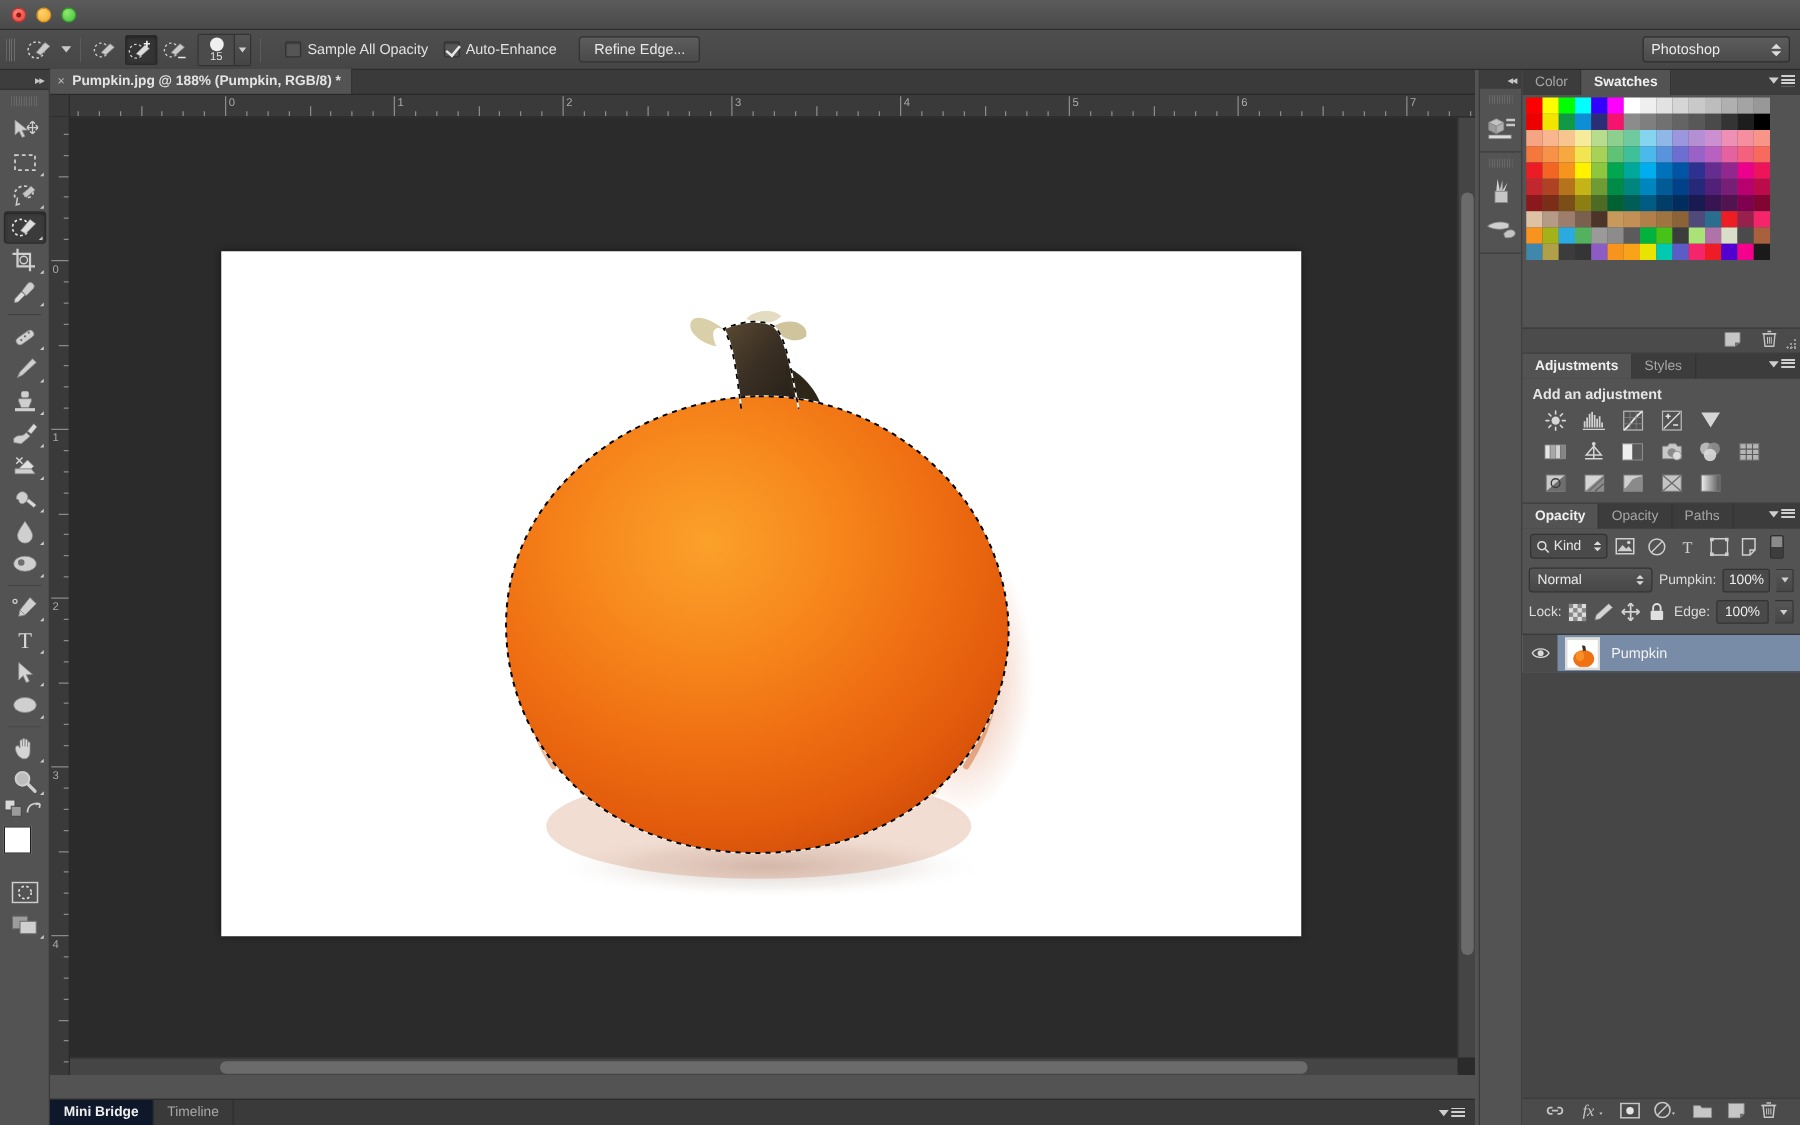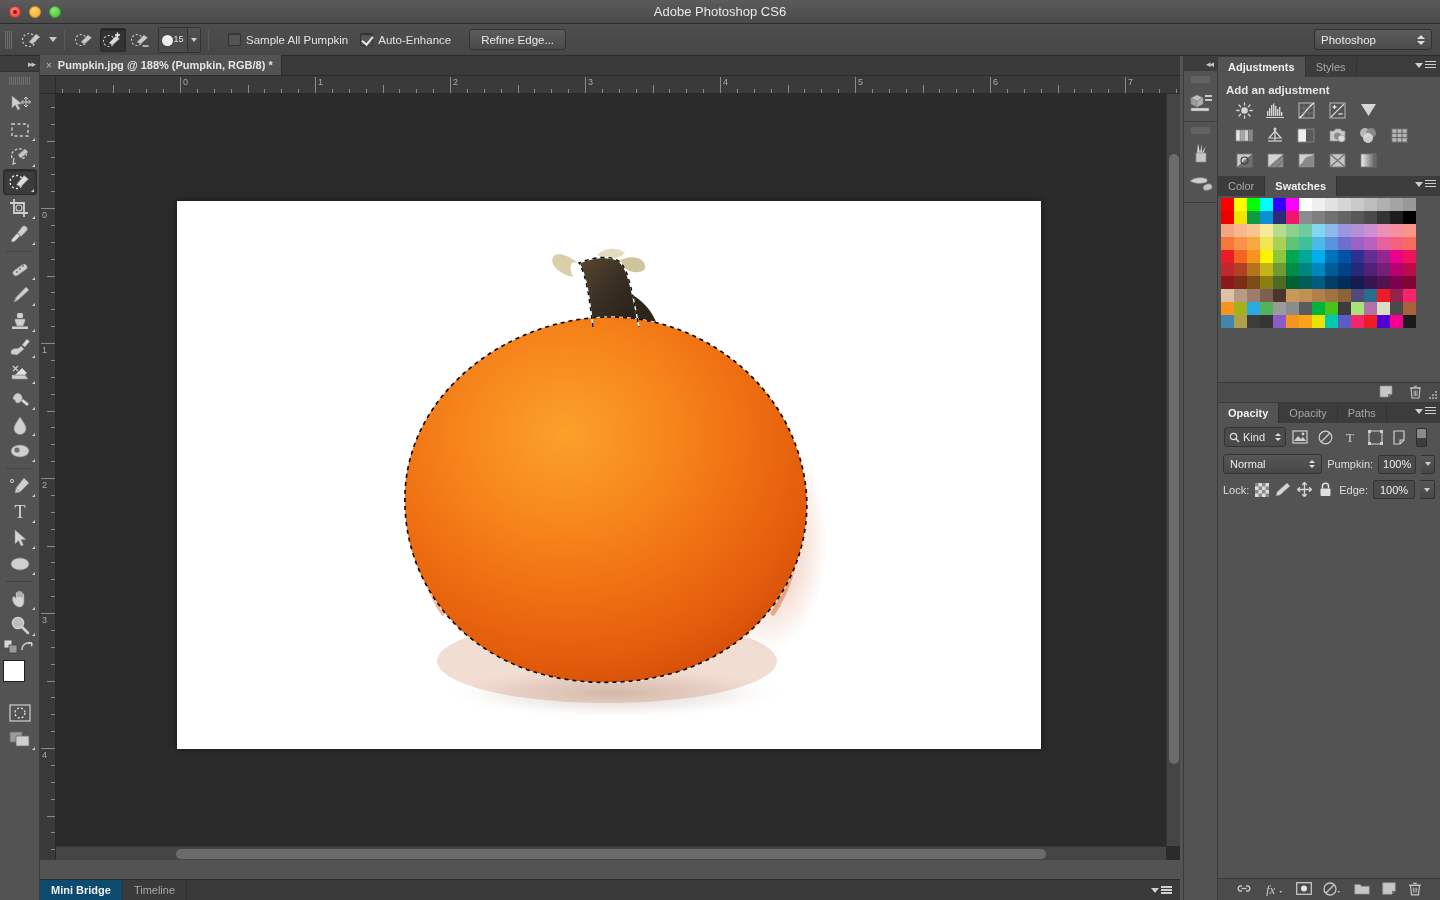--- a/index.html
+++ b/index.html
@@ -59,21 +59,21 @@
   .mode-btn {
     width: 26px; height: 24px; display: flex; align-items: center; justify-content: center;
     border-radius: 2px;
   }
   .mode-btn.active { background: #343434; border: 1px solid #2a2a2a; box-shadow: inset 0 1px 2px #1f1f1f; }
   .brush-well {
     display: flex; align-items: stretch; height: 26px; margin-left: 4px;
     border: 1px solid #333; background: #474747; border-radius: 2px;
   }
   .brush-preview {
-    width: 28px; display: flex; align-items: center; justify-content: center;
+    width: 28px; display: flex; flex-direction: column; align-items: center; justify-content: center;
     background: #4b4b4b;
   }
   .brush-dot { width: 11px; height: 11px; border-radius: 50%; background: #efefef; margin-top: 1px; }
   .brush-size { font-size: 9px; color: #e0e0e0; line-height: 9px; }
   .brush-arrow {
     width: 13px; border-left: 1px solid #333; background: linear-gradient(#535353,#454545);
     display: flex; align-items: center; justify-content: center;
   }
   .tri-down { width: 0; height: 0; border-left: 3px solid transparent; border-right: 3px solid transparent; border-top: 4px solid #cfcfcf; }
   .checkitem { display: flex; align-items: center; gap: 5px; margin-left: 12px; }
@@ -191,21 +191,21 @@
   .sb-clock { width: 26px; display: flex; align-items: center; justify-content: center; border-right: 1px solid #555;}
   .sb-doc { padding-left: 62px; }
   .sb-arrow { margin-left: 58px; width:0;height:0;border-top:5px solid transparent;border-bottom:5px solid transparent;border-left:6px solid #d0d0d0; }
 
   
   .bottom-dock {
     position: absolute; left: 40px; top: 879px; width: 1140px; height: 21px;
     background: #3a3a3a; border-top: 1px solid #2a2a2a; display: flex; align-items: center;
   }
   .bd-tab { height: 21px; padding: 0 11px; display: flex; align-items: center; font-size: 11px; color: #a8a8a8; border-right:1px solid #2f2f2f;}
-  .bd-tab.active { background: #0c4a6e; color: #efefef; font-weight: bold; }
+  .bd-tab.active { background: #0f172a; color: #efefef; font-weight: bold; }
   .bd-menu { margin-left: auto; margin-right: 8px; display:flex; align-items:center; gap:2px;}
 
   
   .icon-rail {
     position: absolute; left: 1183px; top: 56px; width: 35px; height: 844px;
     background: #535353; border-left: 1px solid #3a3a3a; border-right: 1px solid #3a3a3a;
   }
   .rail-head { height: 15px; background: #3d3d3d; display:flex;align-items:center;justify-content:flex-end;padding-right:4px;}
   .rail-group { border-bottom: 1px solid #3d3d3d; padding-bottom: 4px; }
   .rail-grip { height: 10px; background: repeating-linear-gradient(to right,#707070 0 1px, transparent 1px 2px); background-size:2px 7px; background-repeat:repeat-x; background-position:center; margin: 3px 7px;}
@@ -289,21 +289,20 @@
 <body>
 
 <div id="app">
 
   <div class="titlebar">
     <div class="traffic">
       <div class="tl red"></div>
       <div class="tl yellow"></div>
       <div class="tl green"></div>
     </div>
-    <div class="title-text">Adobe Photoshop CS6</div>
   </div>
 
   <div class="optionsbar">
     <div class="grip"></div>
 
     <div class="opt-tool">
       <svg width="24" height="20" viewBox="0 0 24 20">
         <circle cx="8" cy="10" r="6.5" fill="none" stroke="#cfcfcf" stroke-width="1.2" stroke-dasharray="2 2"></circle>
         <path d="M8 12 L15 4 L19 7 L11.5 14 Z" fill="#c9c9c9" stroke="#8d8d8d" stroke-width="0.6"></path>
       </svg>
@@ -342,21 +341,21 @@
       </div>
       <div class="brush-arrow">
         <div class="tri-down"></div>
       </div>
     </div>
 
     <div class="vsep"></div>
 
     <div class="checkitem">
       <div class="chkbox"></div>
-      <span>Sample All Pumpkin</span>
+      <span>Sample All Opacity</span>
     </div>
 
     <div class="checkitem">
       <div class="chkbox checked"></div>
       <span>Auto-Enhance</span>
     </div>
 
     <div class="btn-refine">Refine Edge...</div>
 
     <div class="ws-select">
@@ -835,168 +834,20 @@
       <div class="rail-btn">
         <svg width="26" height="22" viewBox="0 0 26 22">
           <path d="M2 9 C7 5 14 5 19 7 L19 10 C14 12 7 12 2 9 Z" fill="#cfcfcf" stroke="#8a8a8a" stroke-width=".6"></path>
           <path d="M15 15 C18 11 23 11 24 14 C25 17 20 19 16 18 Z" fill="#c4c4c4" stroke="#8a8a8a" stroke-width=".6"></path>
         </svg>
       </div>
     </div>
   </div>
 
   <div class="panels">
-
-    <div style="position:relative;height:120px;border-top:1px solid #3a3a3a;">
-      <div class="panel-tabs">
-        <div class="ptab active">Adjustments</div>
-        <div class="ptab">Styles</div>
-        <div class="pmenu">
-          <span class="tri"></span>
-            <span class="lines"></span>
-        </div>
-      </div>
-      <div class="adj-title">Add an adjustment</div>
-
-      <div class="adj-row">
-        <span class="adj-ico">
-          <svg width="17" height="17" viewBox="0 0 17 17">
-            <circle cx="8.5" cy="8.5" r="3.3" fill="#d6d6d6"></circle>
-            <g stroke="#d6d6d6" stroke-width="1.3" stroke-linecap="round">
-              <path d="M8.5 .8 v2.3 M8.5 13.9 v2.3 M.8 8.5 h2.3 M13.9 8.5 h2.3"></path>
-              <path d="M3 3 l1.7 1.7 M12.3 12.3 l1.7 1.7 M14 3 l-1.7 1.7 M4.7 12.3 L3 14"></path>
-            </g>
-          </svg>
-        </span>
-        <span class="adj-ico">
-          <svg width="19" height="17" viewBox="0 0 19 17">
-            <g fill="#d2d2d2">
-              <rect x="1" y="9" width="1.4" height="5"></rect>
-                <rect x="3" y="6" width="1.4" height="8"></rect>
-              <rect x="5" y="3" width="1.4" height="11"></rect>
-                <rect x="7" y="1.5" width="1.4" height="12.5"></rect>
-              <rect x="9" y="4" width="1.4" height="10"></rect>
-                <rect x="11" y="7" width="1.4" height="7"></rect>
-              <rect x="13" y="5" width="1.4" height="9"></rect>
-                <rect x="15" y="10" width="1.4" height="4"></rect>
-            </g>
-            <path d="M0 15.5 h18" stroke="#d2d2d2" stroke-width="1"></path>
-          </svg>
-        </span>
-        <span class="adj-ico">
-          <svg width="17" height="17" viewBox="0 0 17 17">
-            <rect x="1" y="1" width="15" height="15" fill="none" stroke="#b8b8b8" stroke-width="1"></rect>
-            <path d="M1 16 L16 1" stroke="#9a9a9a" stroke-width="1"></path>
-            <path d="M1 16 C6 14 8 6 16 1" fill="none" stroke="#e8e8e8" stroke-width="1.3"></path>
-            <path d="M6 1 v15 M11 1 v15 M1 6 h15 M1 11 h15" stroke="#8d8d8d" stroke-width=".5"></path>
-          </svg>
-        </span>
-        <span class="adj-ico">
-          <svg width="17" height="17" viewBox="0 0 17 17">
-            <rect x="1" y="1" width="15" height="15" fill="none" stroke="#b8b8b8" stroke-width="1"></rect>
-            <path d="M3.5 5 h4 M5.5 3 v4" stroke="#e6e6e6" stroke-width="1.3"></path>
-            <path d="M9.5 12 h4" stroke="#e6e6e6" stroke-width="1.3"></path>
-            <path d="M2 15 L15 2" stroke="#dadada" stroke-width="1.1"></path>
-          </svg>
-        </span>
-        <span class="adj-ico">
-          <svg width="17" height="16" viewBox="0 0 17 16">
-            <path d="M1 2 h15 L8.5 14 Z" fill="#d6d6d6"></path>
-          </svg>
-        </span>
-      </div>
-
-      <div class="adj-row">
-        <span class="adj-ico">
-          <svg width="19" height="15" viewBox="0 0 19 15">
-            <rect x="1" y="2" width="3.8" height="11" fill="#e6e6e6"></rect>
-            <rect x="5.2" y="2" width="3.8" height="11" fill="#a8a8a8"></rect>
-            <rect x="9.4" y="2" width="3.8" height="11" fill="#d2d2d2"></rect>
-            <rect x="13.6" y="2" width="3.8" height="11" fill="#858585"></rect>
-            <rect x="1" y="2" width="16.4" height="11" fill="none" stroke="#8d8d8d" stroke-width=".7"></rect>
-          </svg>
-        </span>
-        <span class="adj-ico">
-          <svg width="18" height="16" viewBox="0 0 18 16">
-            <path d="M9 1 v13" stroke="#d6d6d6" stroke-width="1.2"></path>
-            <path d="M2 14 h14" stroke="#d6d6d6" stroke-width="1.2"></path>
-            <path d="M9 4 L3 11 h12 Z" fill="none" stroke="#d6d6d6" stroke-width="1.2"></path>
-            <circle cx="9" cy="2" r="1.5" fill="#d6d6d6"></circle>
-          </svg>
-        </span>
-        <span class="adj-ico">
-          <svg width="18" height="15" viewBox="0 0 18 15">
-            <rect x="1" y="1" width="8" height="13" fill="#efefef"></rect>
-            <rect x="9" y="1" width="8" height="13" fill="#5a5a5a"></rect>
-            <rect x="1" y="1" width="16" height="13" fill="none" stroke="#8d8d8d" stroke-width=".8"></rect>
-          </svg>
-        </span>
-        <span class="adj-ico">
-          <svg width="19" height="16" viewBox="0 0 19 16">
-            <path d="M2 4 h4 l1.5-2 h5 L14 4 h3 v10 H2 Z" fill="#c9c9c9" stroke="#8d8d8d" stroke-width=".7"></path>
-            <circle cx="9.5" cy="9" r="3.5" fill="#8c8c8c"></circle>
-            <circle cx="13.5" cy="11.5" r="3.5" fill="#dcdcdc" stroke="#8d8d8d" stroke-width=".7"></circle>
-          </svg>
-        </span>
-        <span class="adj-ico">
-          <svg width="18" height="16" viewBox="0 0 18 16">
-            <circle cx="6" cy="6" r="5" fill="#c2c2c2" opacity=".9"></circle>
-            <circle cx="12" cy="6" r="5" fill="#8e8e8e" opacity=".9"></circle>
-            <circle cx="9" cy="11" r="5" fill="#dadada" opacity=".9"></circle>
-          </svg>
-        </span>
-        <span class="adj-ico">
-          <svg width="17" height="15" viewBox="0 0 17 15">
-            <rect x="1" y="1" width="15" height="13" fill="#b5b5b5" stroke="#7d7d7d" stroke-width=".8"></rect>
-            <path d="M6 1 v13 M11 1 v13 M1 5.3 h15 M1 9.6 h15" stroke="#5a5a5a" stroke-width=".9"></path>
-          </svg>
-        </span>
-      </div>
-
-      <div class="adj-row">
-        <span class="adj-ico">
-          <svg width="17" height="15" viewBox="0 0 17 15">
-            <rect x="1" y="1" width="15" height="13" fill="#c9c9c9" stroke="#7d7d7d" stroke-width=".8"></rect>
-            <path d="M1 14 L16 1 L16 14 Z" fill="#6e6e6e"></path>
-            <circle cx="8.5" cy="7.5" r="3.5" fill="none" stroke="#3a3a3a" stroke-width="1.1"></circle>
-          </svg>
-        </span>
-        <span class="adj-ico">
-          <svg width="17" height="15" viewBox="0 0 17 15">
-            <rect x="1" y="1" width="15" height="13" fill="#d4d4d4" stroke="#7d7d7d" stroke-width=".8"></rect>
-            <path d="M1 14 L16 1 L16 14 Z" fill="#8c8c8c"></path>
-            <path d="M4 14 L16 3" stroke="#6a6a6a" stroke-width="1"></path>
-            <path d="M9 14 L16 8" stroke="#5c5c5c" stroke-width="1"></path>
-          </svg>
-        </span>
-        <span class="adj-ico">
-          <svg width="17" height="15" viewBox="0 0 17 15">
-            <rect x="1" y="1" width="15" height="13" fill="#cfcfcf" stroke="#7d7d7d" stroke-width=".8"></rect>
-            <path d="M1 12 C5 11 6 5 9 4 C12 3 14 2 16 2 L16 14 L1 14 Z" fill="#8a8a8a"></path>
-          </svg>
-        </span>
-        <span class="adj-ico">
-          <svg width="17" height="15" viewBox="0 0 17 15">
-            <rect x="1" y="1" width="15" height="13" fill="#c4c4c4" stroke="#7d7d7d" stroke-width=".8"></rect>
-            <path d="M1 1 L16 14 M16 1 L1 14" stroke="#6e6e6e" stroke-width="1.1"></path>
-          </svg>
-        </span>
-        <span class="adj-ico">
-          <svg width="17" height="15" viewBox="0 0 17 15">
-            <defs>
-                <linearGradient id="gmG" x1="0" x2="1">
-                  <stop offset="0%" stop-color="#efefef"></stop>
-                  <stop offset="100%" stop-color="#555"></stop>
-                </linearGradient>
-              </defs>
-            <rect x="1" y="1" width="15" height="13" fill="url(#gmG)" stroke="#7d7d7d" stroke-width=".8"></rect>
-          </svg>
-        </span>
-      </div>
-    </div>
 
     <div style="position:relative;height:226px;">
       <div class="panel-tabs">
         <div class="ptab">Color</div>
         <div class="ptab active">Swatches</div>
         <div class="pmenu">
           <span class="tri"></span>
             <span class="lines"></span>
         </div>
       </div>
@@ -1183,20 +1034,168 @@
           <svg width="13" height="14" viewBox="0 0 13 14">
             <path d="M2 3 h9 l-1 10 h-7 Z" fill="none" stroke="#c6c6c6" stroke-width="1.1"></path>
             <path d="M1 3 h11 M5 1.2 h3" stroke="#c6c6c6" stroke-width="1.1"></path>
             <path d="M5 5.5 v5.5 M6.5 5.5 v5.5 M8 5.5 v5.5" stroke="#c6c6c6" stroke-width=".8"></path>
           </svg>
         </span>
         <span class="resize-grip"></span>
       </div>
     </div>
 
+    <div style="position:relative;height:120px;border-top:1px solid #3a3a3a;">
+      <div class="panel-tabs">
+        <div class="ptab active">Adjustments</div>
+        <div class="ptab">Styles</div>
+        <div class="pmenu">
+          <span class="tri"></span>
+            <span class="lines"></span>
+        </div>
+      </div>
+      <div class="adj-title">Add an adjustment</div>
+
+      <div class="adj-row">
+        <span class="adj-ico">
+          <svg width="17" height="17" viewBox="0 0 17 17">
+            <circle cx="8.5" cy="8.5" r="3.3" fill="#d6d6d6"></circle>
+            <g stroke="#d6d6d6" stroke-width="1.3" stroke-linecap="round">
+              <path d="M8.5 .8 v2.3 M8.5 13.9 v2.3 M.8 8.5 h2.3 M13.9 8.5 h2.3"></path>
+              <path d="M3 3 l1.7 1.7 M12.3 12.3 l1.7 1.7 M14 3 l-1.7 1.7 M4.7 12.3 L3 14"></path>
+            </g>
+          </svg>
+        </span>
+        <span class="adj-ico">
+          <svg width="19" height="17" viewBox="0 0 19 17">
+            <g fill="#d2d2d2">
+              <rect x="1" y="9" width="1.4" height="5"></rect>
+                <rect x="3" y="6" width="1.4" height="8"></rect>
+              <rect x="5" y="3" width="1.4" height="11"></rect>
+                <rect x="7" y="1.5" width="1.4" height="12.5"></rect>
+              <rect x="9" y="4" width="1.4" height="10"></rect>
+                <rect x="11" y="7" width="1.4" height="7"></rect>
+              <rect x="13" y="5" width="1.4" height="9"></rect>
+                <rect x="15" y="10" width="1.4" height="4"></rect>
+            </g>
+            <path d="M0 15.5 h18" stroke="#d2d2d2" stroke-width="1"></path>
+          </svg>
+        </span>
+        <span class="adj-ico">
+          <svg width="17" height="17" viewBox="0 0 17 17">
+            <rect x="1" y="1" width="15" height="15" fill="none" stroke="#b8b8b8" stroke-width="1"></rect>
+            <path d="M1 16 L16 1" stroke="#9a9a9a" stroke-width="1"></path>
+            <path d="M1 16 C6 14 8 6 16 1" fill="none" stroke="#e8e8e8" stroke-width="1.3"></path>
+            <path d="M6 1 v15 M11 1 v15 M1 6 h15 M1 11 h15" stroke="#8d8d8d" stroke-width=".5"></path>
+          </svg>
+        </span>
+        <span class="adj-ico">
+          <svg width="17" height="17" viewBox="0 0 17 17">
+            <rect x="1" y="1" width="15" height="15" fill="none" stroke="#b8b8b8" stroke-width="1"></rect>
+            <path d="M3.5 5 h4 M5.5 3 v4" stroke="#e6e6e6" stroke-width="1.3"></path>
+            <path d="M9.5 12 h4" stroke="#e6e6e6" stroke-width="1.3"></path>
+            <path d="M2 15 L15 2" stroke="#dadada" stroke-width="1.1"></path>
+          </svg>
+        </span>
+        <span class="adj-ico">
+          <svg width="17" height="16" viewBox="0 0 17 16">
+            <path d="M1 2 h15 L8.5 14 Z" fill="#d6d6d6"></path>
+          </svg>
+        </span>
+      </div>
+
+      <div class="adj-row">
+        <span class="adj-ico">
+          <svg width="19" height="15" viewBox="0 0 19 15">
+            <rect x="1" y="2" width="3.8" height="11" fill="#e6e6e6"></rect>
+            <rect x="5.2" y="2" width="3.8" height="11" fill="#a8a8a8"></rect>
+            <rect x="9.4" y="2" width="3.8" height="11" fill="#d2d2d2"></rect>
+            <rect x="13.6" y="2" width="3.8" height="11" fill="#858585"></rect>
+            <rect x="1" y="2" width="16.4" height="11" fill="none" stroke="#8d8d8d" stroke-width=".7"></rect>
+          </svg>
+        </span>
+        <span class="adj-ico">
+          <svg width="18" height="16" viewBox="0 0 18 16">
+            <path d="M9 1 v13" stroke="#d6d6d6" stroke-width="1.2"></path>
+            <path d="M2 14 h14" stroke="#d6d6d6" stroke-width="1.2"></path>
+            <path d="M9 4 L3 11 h12 Z" fill="none" stroke="#d6d6d6" stroke-width="1.2"></path>
+            <circle cx="9" cy="2" r="1.5" fill="#d6d6d6"></circle>
+          </svg>
+        </span>
+        <span class="adj-ico">
+          <svg width="18" height="15" viewBox="0 0 18 15">
+            <rect x="1" y="1" width="8" height="13" fill="#efefef"></rect>
+            <rect x="9" y="1" width="8" height="13" fill="#5a5a5a"></rect>
+            <rect x="1" y="1" width="16" height="13" fill="none" stroke="#8d8d8d" stroke-width=".8"></rect>
+          </svg>
+        </span>
+        <span class="adj-ico">
+          <svg width="19" height="16" viewBox="0 0 19 16">
+            <path d="M2 4 h4 l1.5-2 h5 L14 4 h3 v10 H2 Z" fill="#c9c9c9" stroke="#8d8d8d" stroke-width=".7"></path>
+            <circle cx="9.5" cy="9" r="3.5" fill="#8c8c8c"></circle>
+            <circle cx="13.5" cy="11.5" r="3.5" fill="#dcdcdc" stroke="#8d8d8d" stroke-width=".7"></circle>
+          </svg>
+        </span>
+        <span class="adj-ico">
+          <svg width="18" height="16" viewBox="0 0 18 16">
+            <circle cx="6" cy="6" r="5" fill="#c2c2c2" opacity=".9"></circle>
+            <circle cx="12" cy="6" r="5" fill="#8e8e8e" opacity=".9"></circle>
+            <circle cx="9" cy="11" r="5" fill="#dadada" opacity=".9"></circle>
+          </svg>
+        </span>
+        <span class="adj-ico">
+          <svg width="17" height="15" viewBox="0 0 17 15">
+            <rect x="1" y="1" width="15" height="13" fill="#b5b5b5" stroke="#7d7d7d" stroke-width=".8"></rect>
+            <path d="M6 1 v13 M11 1 v13 M1 5.3 h15 M1 9.6 h15" stroke="#5a5a5a" stroke-width=".9"></path>
+          </svg>
+        </span>
+      </div>
+
+      <div class="adj-row">
+        <span class="adj-ico">
+          <svg width="17" height="15" viewBox="0 0 17 15">
+            <rect x="1" y="1" width="15" height="13" fill="#c9c9c9" stroke="#7d7d7d" stroke-width=".8"></rect>
+            <path d="M1 14 L16 1 L16 14 Z" fill="#6e6e6e"></path>
+            <circle cx="8.5" cy="7.5" r="3.5" fill="none" stroke="#3a3a3a" stroke-width="1.1"></circle>
+          </svg>
+        </span>
+        <span class="adj-ico">
+          <svg width="17" height="15" viewBox="0 0 17 15">
+            <rect x="1" y="1" width="15" height="13" fill="#d4d4d4" stroke="#7d7d7d" stroke-width=".8"></rect>
+            <path d="M1 14 L16 1 L16 14 Z" fill="#8c8c8c"></path>
+            <path d="M4 14 L16 3" stroke="#6a6a6a" stroke-width="1"></path>
+            <path d="M9 14 L16 8" stroke="#5c5c5c" stroke-width="1"></path>
+          </svg>
+        </span>
+        <span class="adj-ico">
+          <svg width="17" height="15" viewBox="0 0 17 15">
+            <rect x="1" y="1" width="15" height="13" fill="#cfcfcf" stroke="#7d7d7d" stroke-width=".8"></rect>
+            <path d="M1 12 C5 11 6 5 9 4 C12 3 14 2 16 2 L16 14 L1 14 Z" fill="#8a8a8a"></path>
+          </svg>
+        </span>
+        <span class="adj-ico">
+          <svg width="17" height="15" viewBox="0 0 17 15">
+            <rect x="1" y="1" width="15" height="13" fill="#c4c4c4" stroke="#7d7d7d" stroke-width=".8"></rect>
+            <path d="M1 1 L16 14 M16 1 L1 14" stroke="#6e6e6e" stroke-width="1.1"></path>
+          </svg>
+        </span>
+        <span class="adj-ico">
+          <svg width="17" height="15" viewBox="0 0 17 15">
+            <defs>
+                <linearGradient id="gmG" x1="0" x2="1">
+                  <stop offset="0%" stop-color="#efefef"></stop>
+                  <stop offset="100%" stop-color="#555"></stop>
+                </linearGradient>
+              </defs>
+            <rect x="1" y="1" width="15" height="13" fill="url(#gmG)" stroke="#7d7d7d" stroke-width=".8"></rect>
+          </svg>
+        </span>
+      </div>
+    </div>
+
     <div style="position:absolute;left:0;right:0;top:346px;bottom:0;border-top:1px solid #3a3a3a;">
       <div class="panel-tabs">
         <div class="ptab active">Opacity</div>
         <div class="ptab">Opacity</div>
         <div class="ptab">Paths</div>
         <div class="pmenu">
           <span class="tri"></span>
             <span class="lines"></span>
         </div>
       </div>
@@ -1299,20 +1298,40 @@
             <rect x="1.5" y="6.5" width="10" height="7.5" rx="1" fill="#e0e0e0"></rect>
           </svg>
         </span>
         <span class="lbl" style="margin-left:auto;">Edge:</span>
         <span class="num-field">100%</span>
         <span class="num-arrow">
             <span class="tri-down"></span>
           </span>
       </div>
 
+      <div style="position:absolute;left:0;right:0;top:104px;bottom:22px;background:#464646;border-top:1px solid #3a3a3a;">
+        <div class="layer-row">
+          <div class="eye-cell">
+            <svg width="15" height="11" viewBox="0 0 15 11">
+              <path d="M0.8 5.5 C3.5 1 11.5 1 14.2 5.5 C11.5 10 3.5 10 0.8 5.5 Z" fill="none" stroke="#d8d8d8" stroke-width="1.1"></path>
+              <circle cx="7.5" cy="5.5" r="2.4" fill="#d8d8d8"></circle>
+            </svg>
+          </div>
+          <div class="layer-thumb">
+            <svg width="26" height="24" viewBox="0 0 26 24">
+              <rect width="26" height="24" fill="#fff"></rect>
+              <ellipse cx="13" cy="15" rx="8.5" ry="7" fill="#f07114"></ellipse>
+              <ellipse cx="10" cy="13" rx="3.4" ry="4" fill="#fa9b2e" opacity=".75"></ellipse>
+              <path d="M12.4 8.5 C12 6.5 12 5.4 11.4 4.6 C12.5 4.2 13.6 4.3 14 4.8 C14.5 5.6 14.6 7 14.8 8.5 Z" fill="#3a2f1f"></path>
+              <ellipse cx="13" cy="22.3" rx="8" ry="1.1" fill="#cfcfcf" opacity=".45"></ellipse>
+            </svg>
+          </div>
+          <div class="layer-name">Pumpkin</div>
+        </div>
+      </div>
 
       <div class="layers-bottom">
         <span>
           <svg width="16" height="11" viewBox="0 0 16 11">
             <path d="M6 3 H4 a2.6 2.6 0 0 0 0 5 h2" fill="none" stroke="#c6c6c6" stroke-width="1.4"></path>
             <path d="M10 3 h2 a2.6 2.6 0 0 1 0 5 h-2" fill="none" stroke="#c6c6c6" stroke-width="1.4"></path>
             <path d="M5.5 5.5 h5" stroke="#c6c6c6" stroke-width="1.3"></path>
           </svg>
         </span>
         <span>

